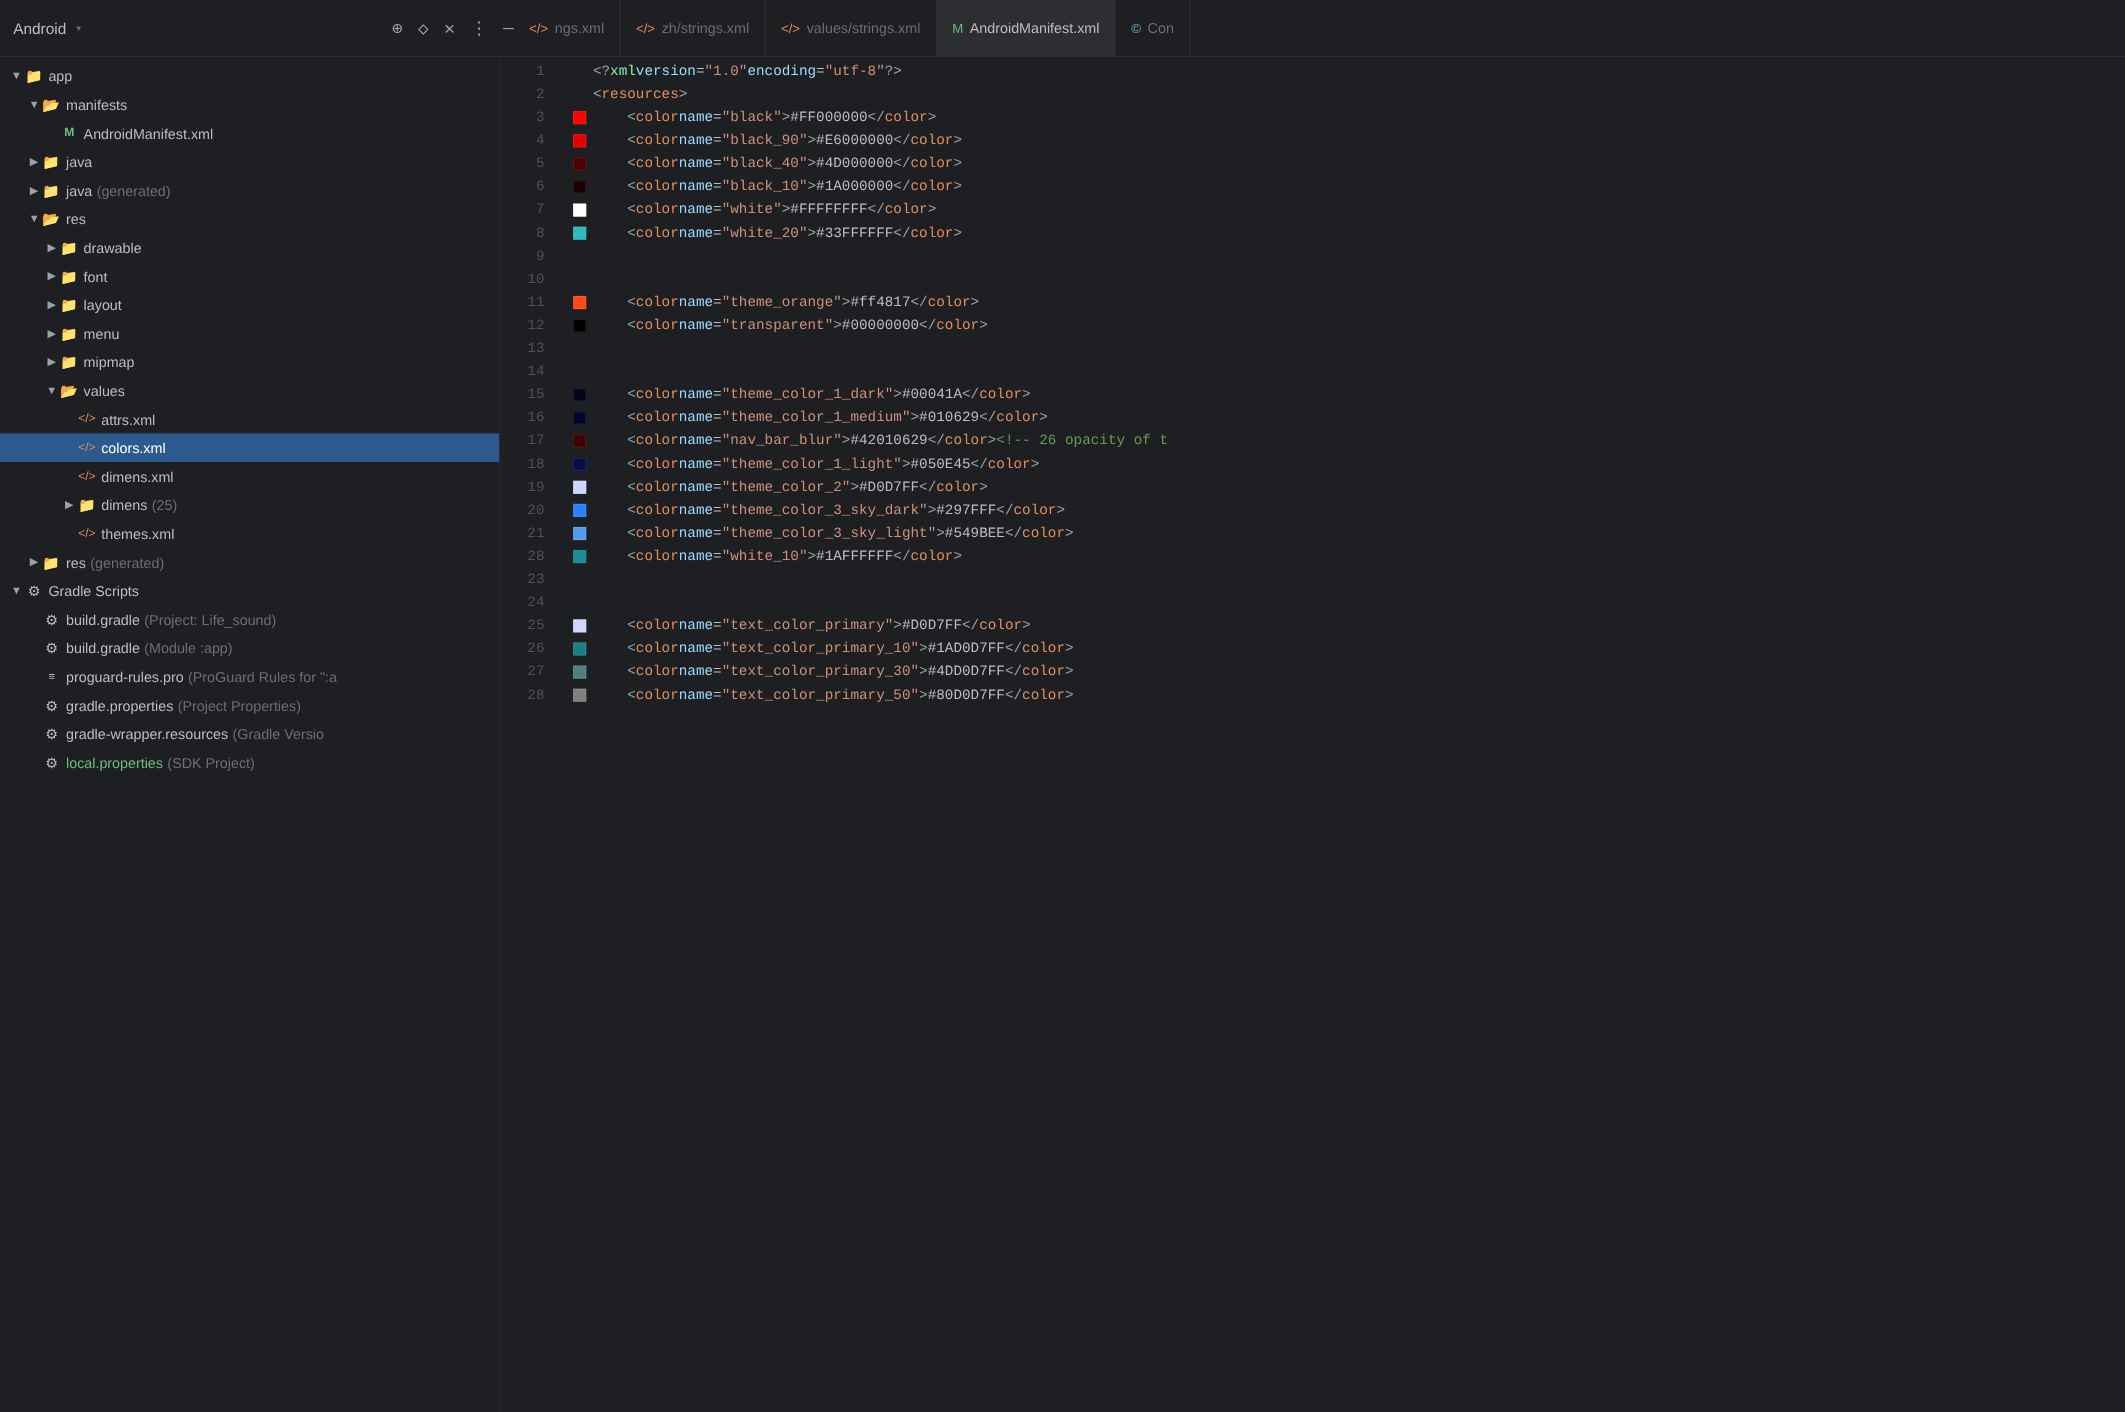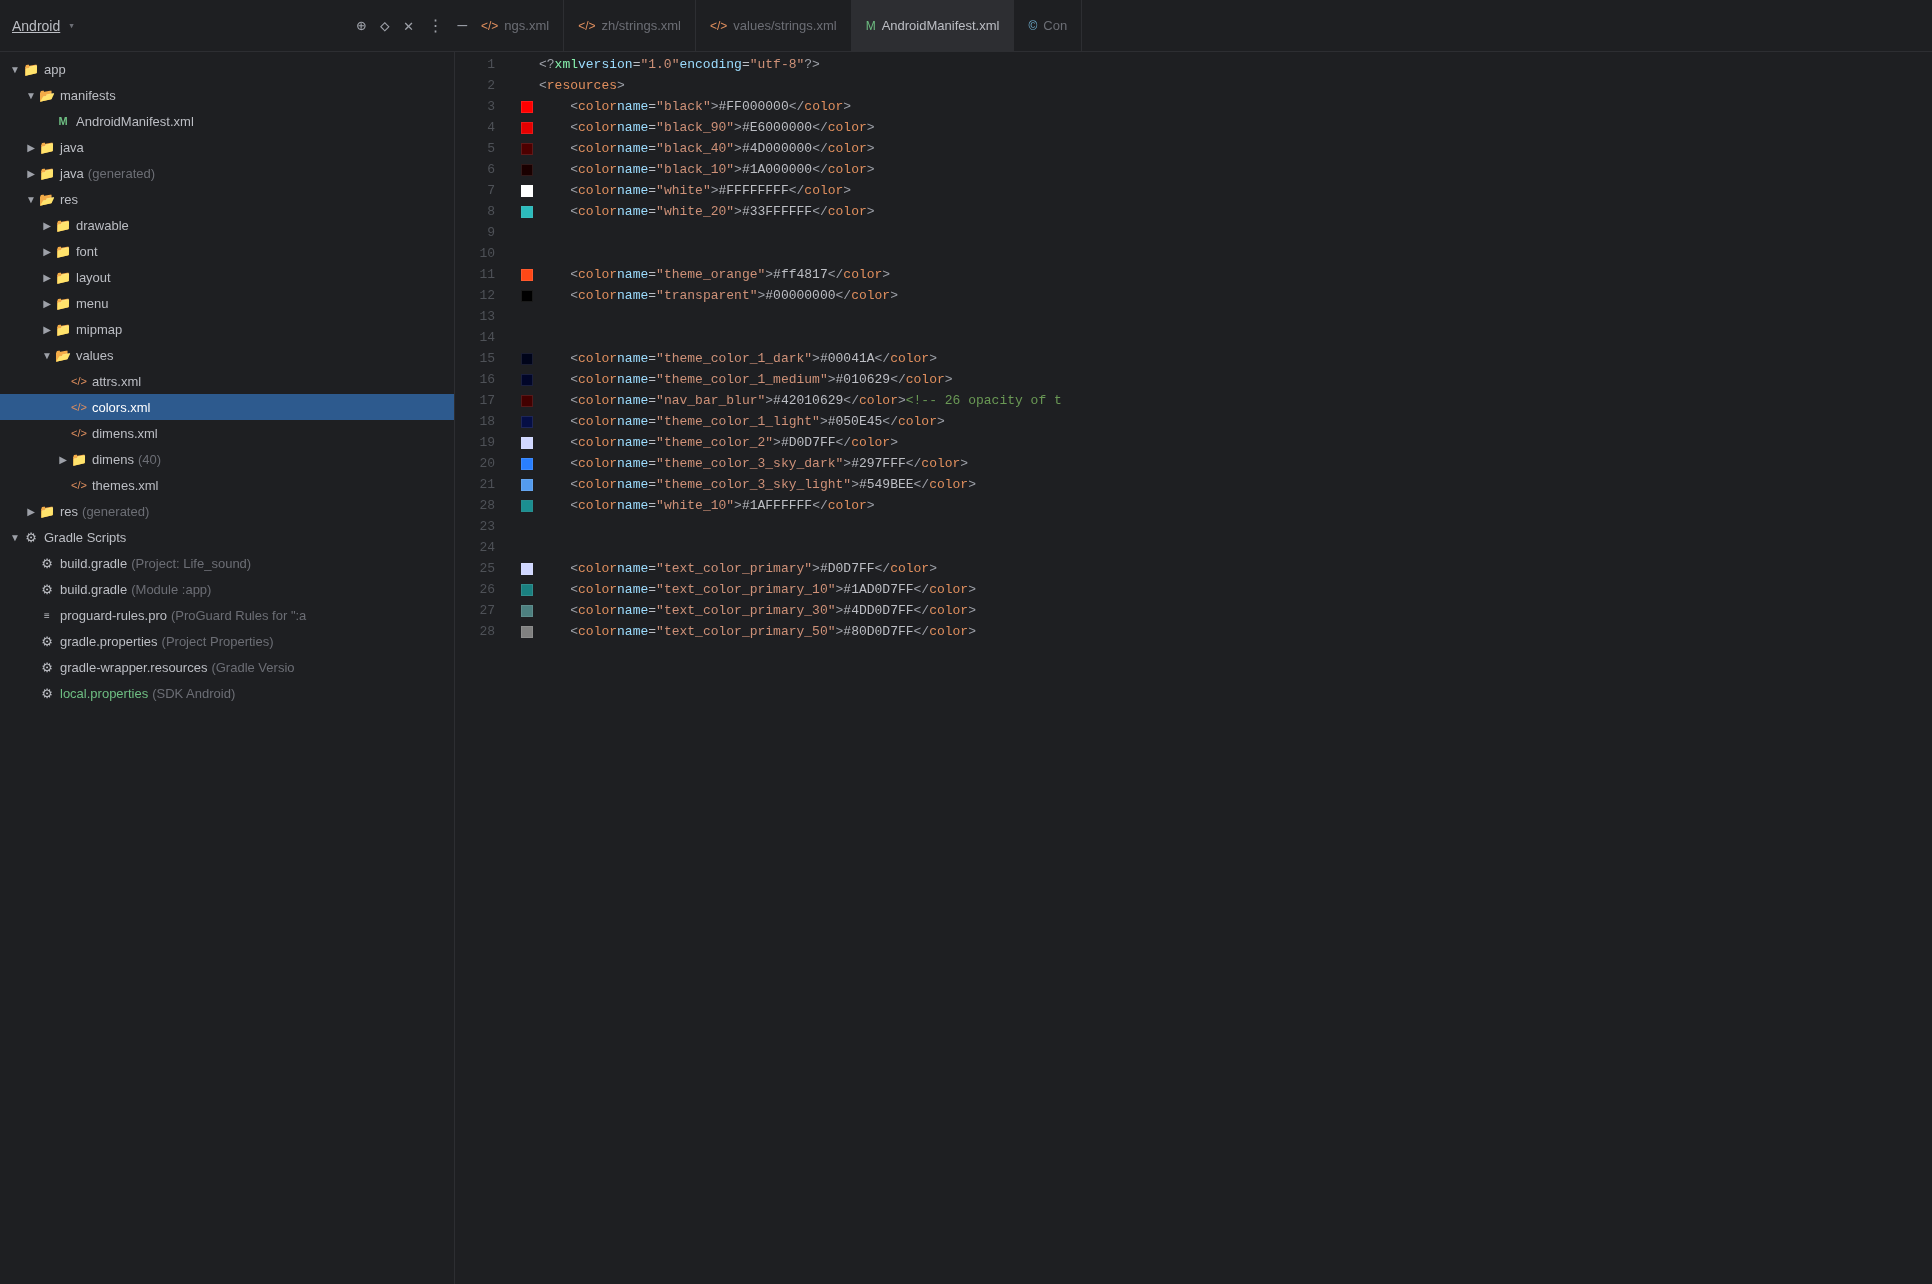--- a/index.html
+++ b/index.html
@@ -30,21 +30,20 @@
       align-items: center;
       gap: 8px;
       width: 455px;
       flex-shrink: 0;
     }
     .title-android {
       color: #bcbec4;
       font-family: 'Segoe UI', Arial, sans-serif;
       font-size: 14px;
       font-weight: 500;
-      text-decoration: underline;
     }
     .title-chevron {
       color: #6c6e75;
       font-size: 11px;
     }
     .title-icons {
       display: flex;
       align-items: center;
       gap: 14px;
       margin-left: auto;
@@ -350,21 +349,21 @@
     <div class="tree-item indent-3">
       <span class="arrow empty"></span>
       <span class="item-icon" style="color:#e08f5e; font-size:11px;">&lt;/&gt;</span>
       <span class="item-label">dimens.xml</span>
     </div>
 
     <div class="tree-item indent-3">
       <span class="arrow right"></span>
       <span class="item-icon" style="color:#6eaecf;">📁</span>
       <span class="item-label">dimens</span>
-      <span class="item-badge">(40)</span>
+      <span class="item-badge">(25)</span>
     </div>
 
     <div class="tree-item indent-3">
       <span class="arrow empty"></span>
       <span class="item-icon" style="color:#e08f5e; font-size:11px;">&lt;/&gt;</span>
       <span class="item-label">themes.xml</span>
     </div>
 
     <div class="tree-item indent-1">
       <span class="arrow right"></span>
@@ -411,21 +410,21 @@
       <span class="arrow empty"></span>
       <span class="item-icon" style="font-size:13px;">⚙</span>
       <span class="item-label">gradle-wrapper.resources</span>
       <span class="item-label-muted">(Gradle Versio</span>
     </div>
 
     <div class="tree-item indent-1">
       <span class="arrow empty"></span>
       <span class="item-icon" style="font-size:13px;">⚙</span>
       <span class="item-label" style="color:#6ebd82;">local.properties</span>
-      <span class="item-label-muted">(SDK Android)</span>
+      <span class="item-label-muted">(SDK Project)</span>
     </div>
 
   </div>
 
   <div class="editor">
     <div class="editor-content">
       <div class="line-numbers">
         <div>1</div>
           <div>2</div>
           <div>3</div>

